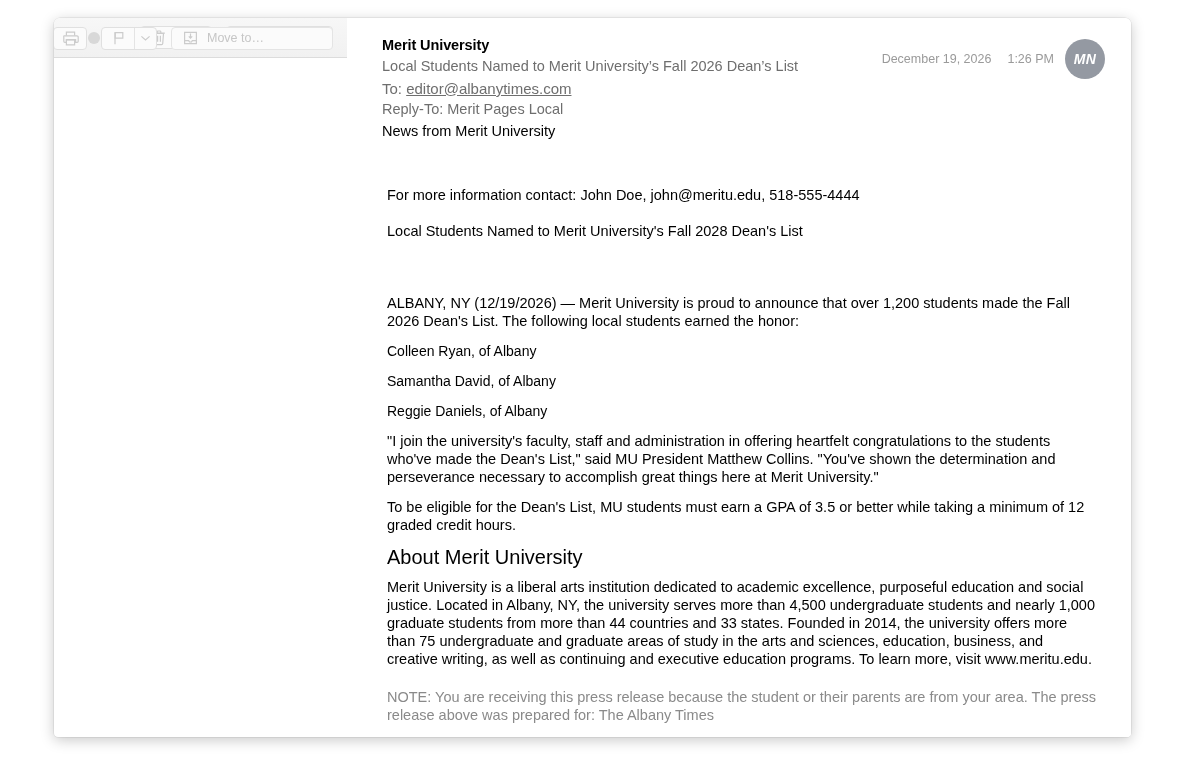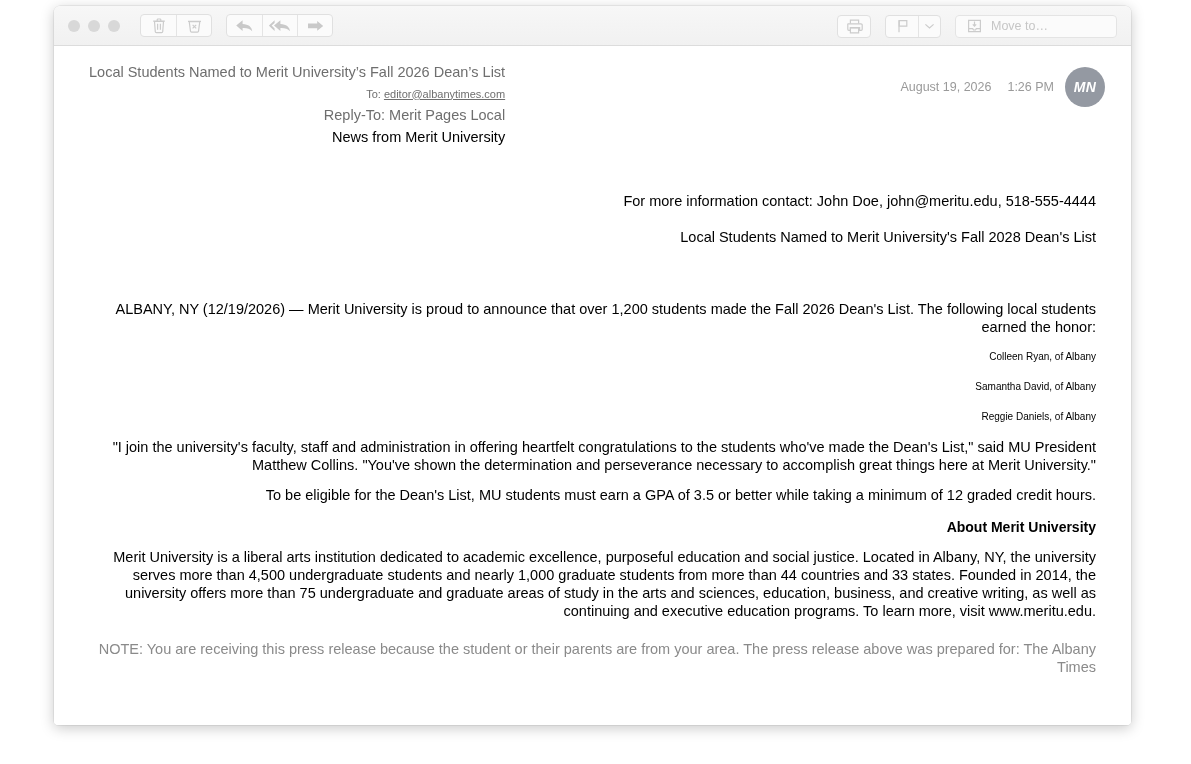--- a/index.html
+++ b/index.html
@@ -11,30 +11,29 @@
     height: 764px;
     background: #ffffff;
     font-family: "Liberation Sans", sans-serif;
     overflow: hidden;
   }
 
   
   #mail-window {
     position: absolute;
     left: 54px;
-    top: 6px;
+    top: 18px;
     width: 1077px;
     height: 719px;
     background: #ffffff;
     border-radius: 6px 6px 4px 4px;
     box-shadow: 0 3px 14px rgba(0,0,0,0.22), 0 0 0 0.5px rgba(0,0,0,0.10);
     overflow: hidden;
     display: flex;
-    flex-direction: column;
-    text-align: right;
+    flex-direction: row;
   }
 
   
   .toolbar {
     height: 40px;
     min-height: 40px;
     background: linear-gradient(to bottom, #f7f7f7 0%, #f1f1f1 100%);
     border-bottom: 1px solid #dcdcdc;
     display: flex;
     align-items: center;
@@ -129,21 +128,21 @@
     color: #000;
     line-height: 22px;
     letter-spacing: -0.1px;
   }
   .subject {
     font-size: 14.5px;
     color: #6e6e6e;
     line-height: 21.5px;
   }
   .recipient-line {
-    font-size: 11px;
+    font-size: 15px;
     color: #6e6e6e;
     line-height: 21.5px;
   }
   .recipient-line a {
     color: #6e6e6e;
     text-decoration: underline;
   }
   .reply-to {
     font-size: 14.5px;
     color: #6e6e6e;
@@ -191,27 +190,27 @@
   .gap-3 { height: 42px; }
 
   .p {
     font-size: 14.5px;
     line-height: 18px;
     margin: 0 0 12px 0;
     color: #000;
   }
   .p.wide { max-width: 1021px; }
   .name-line {
-    font-size: 10px;
+    font-size: 14px;
     line-height: 18px;
     margin: 0 0 12px 0;
   }
   .about-head {
-    font-size: 14px;
-    font-weight: bold;
+    font-size: 20px;
+    font-weight: normal;
     line-height: 18px;
     margin: 14px 0 12px 0;
   }
   .note {
     font-size: 14.5px;
     line-height: 18px;
     color: #8a8a8a;
     max-width: 1021px;
     margin: 0;
   }
@@ -299,30 +298,31 @@
         </svg>
         <span class="move-to-label">Move to…</span>
       </div>
     </div>
   </div>
 
   <div class="message-scroll">
 
     <div class="msg-header">
       <div class="hdr-left">
+        <div class="sender">Merit University</div>
         <div class="subject">Local Students Named to Merit University’s Fall 2026 Dean’s List</div>
         <div class="recipient-line"><span>To:</span>
           <a href="#">editor@albanytimes.com</a></div>
         <div class="reply-to">Reply-To: Merit Pages Local</div>
         <div class="from-line">News from Merit University</div>
       </div>
 
       <div class="hdr-right">
         <div class="date-time">
-          <span>August 19, 2026</span>
+          <span>December 19, 2026</span>
           <span>1:26 PM</span>
         </div>
         <div class="avatar">
           <span>MN</span>
         </div>
       </div>
     </div>
 
     <div class="msg-body">
       <div class="gap-1"></div>

